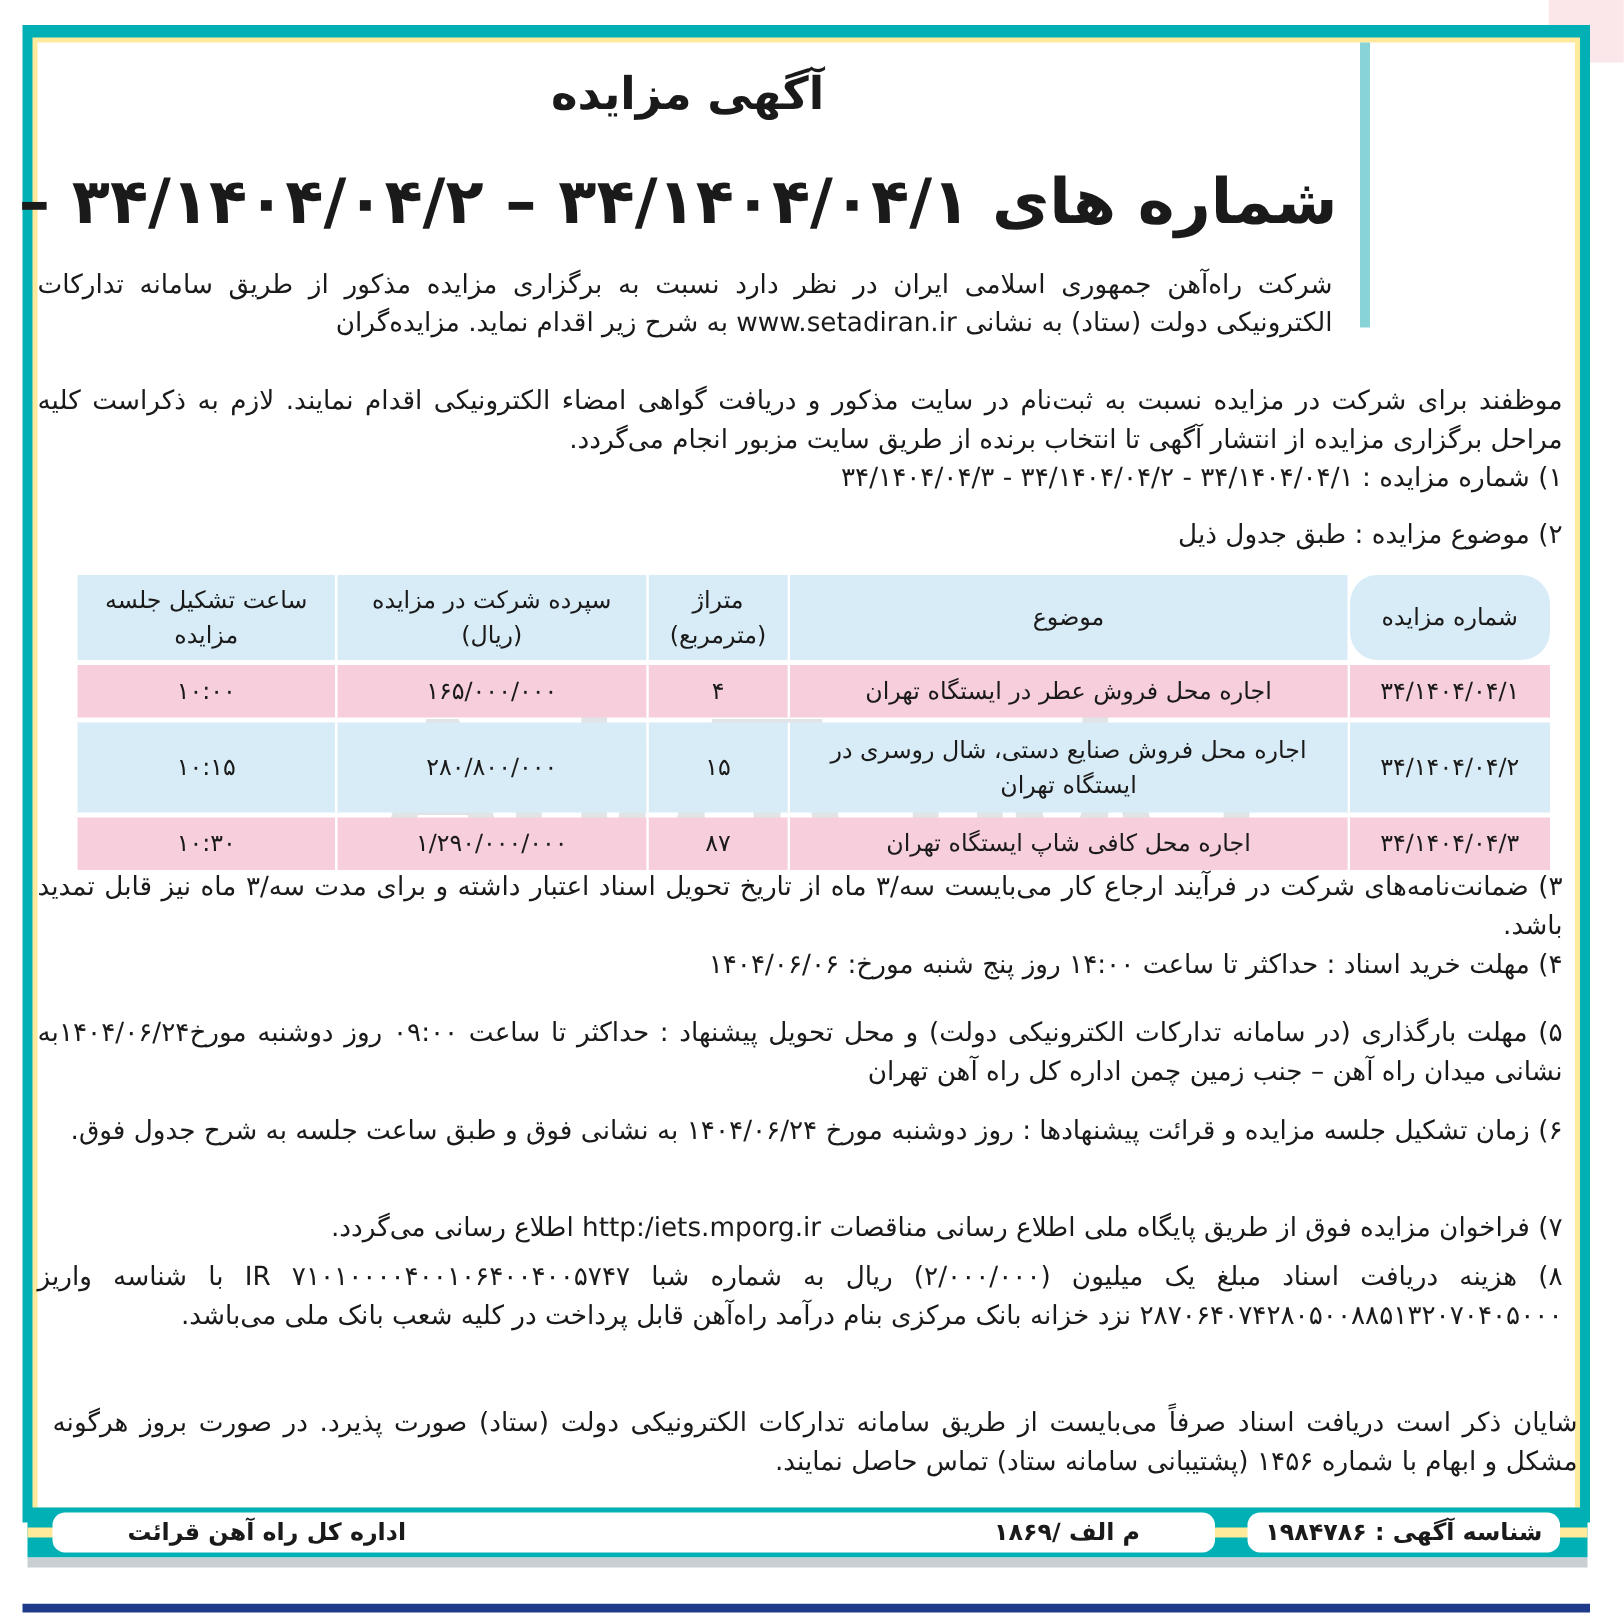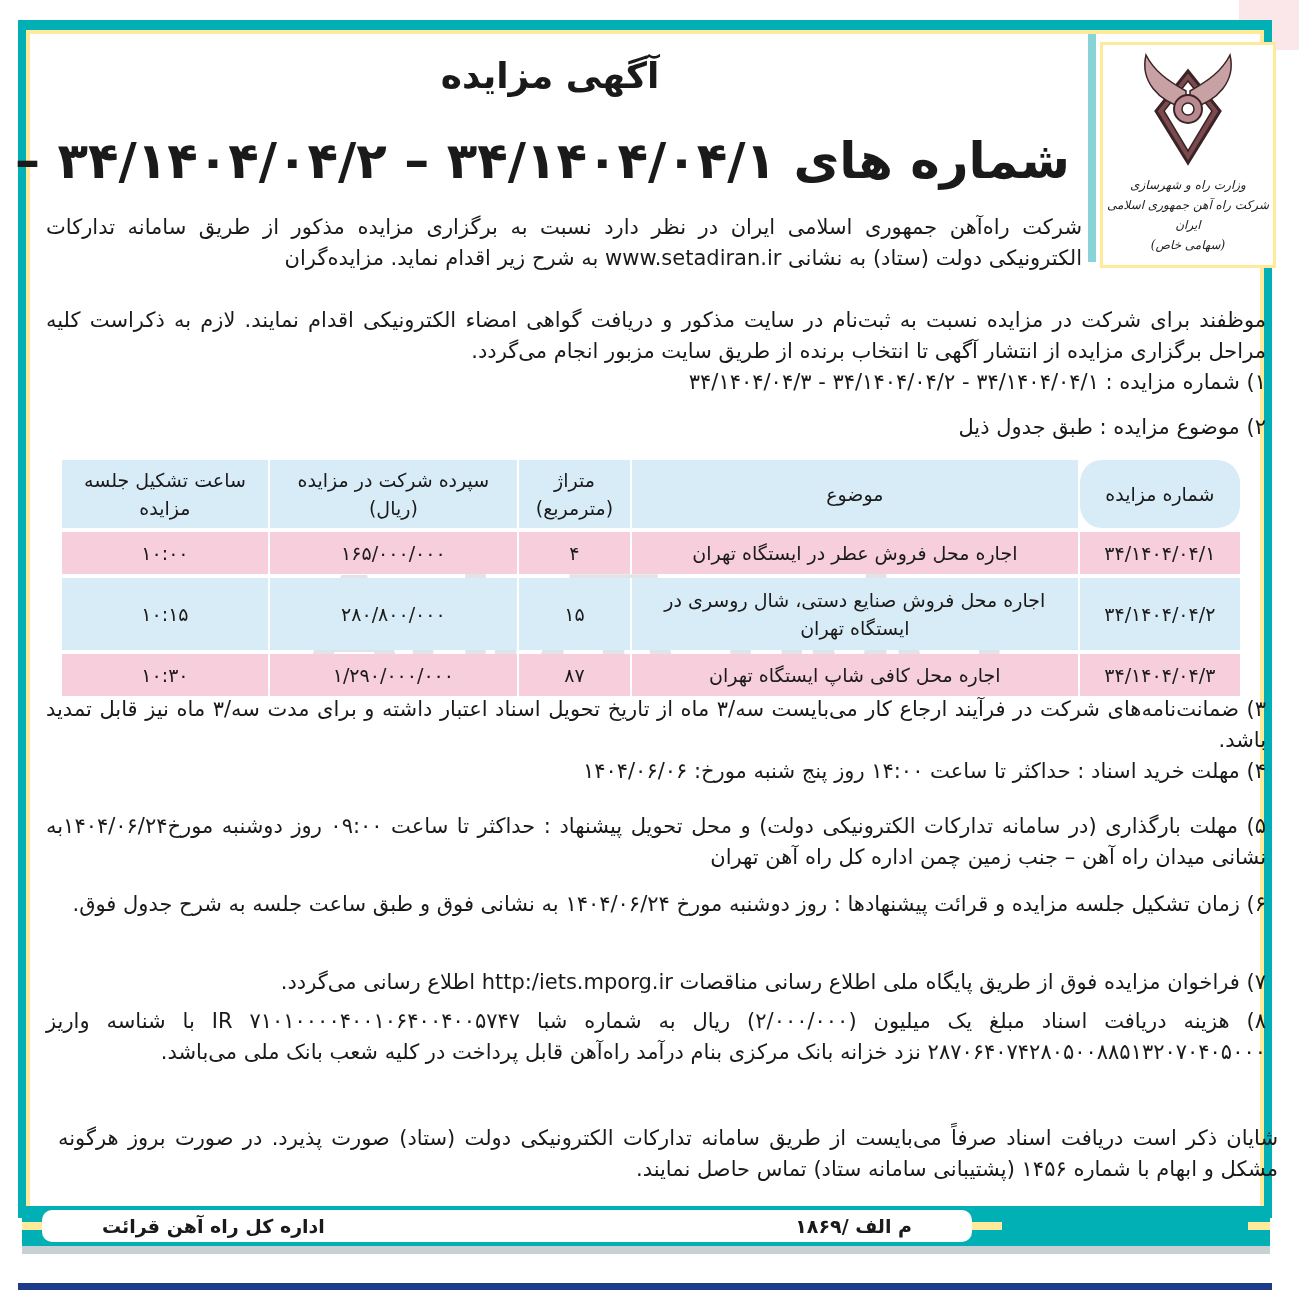--- a/index.html
+++ b/index.html
@@ -36,21 +36,21 @@
     position: absolute; left: 300px; top: 55px; width: 500px; text-align: center;
     font-size: 36px; font-weight: 900; direction: rtl; letter-spacing: -1px;
   }
   .numbers-line {
     position: absolute; left: 20px; top: 132px; width: 1050px; text-align: right;
     font-size: 50px; font-weight: 900; direction: rtl; white-space: nowrap; letter-spacing: -0.5px;
   }
 
   .body-text {
     position: absolute; direction: rtl; text-align: justify; text-align-last: right;
-    font-size: 21px; line-height: 31px; color: #1a1a1a; margin-left: 16px;
+    font-size: 21px; line-height: 31px; color: #1a1a1a;
   }
   .para-intro { left: 30px; top: 212px; width: 1036px; }
   .para-full { left: 30px; width: 1220px; }
 
   table.auction {
     position: absolute; left: 60px; top: 456px; width: 1180px;
     border-collapse: separate; border-spacing: 0 4px; direction: rtl;
     font-size: 19px;
   }
   table.auction th, table.auction td {
@@ -86,33 +86,20 @@
 <body>
 
 <div class="top-strip">
   <div class="corner-wm"></div>
 </div>
 
 <div class="frame">
   <div class="frame-inner">
     <div class="paper">
       <div class="logo-divider"></div>
-      <div class="logo-box">
-        <svg class="logo-emblem" viewBox="0 0 120 120">
-          <polygon points="60,20 92,60 60,112 28,60" fill="#7a4a4f" stroke="#3b2326" stroke-width="3"></polygon>
-          <polygon points="60,30 84,60 60,100 36,60" fill="#fff" stroke="#3b2326" stroke-width="1.5"></polygon>
-          <path d="M58,58 C30,50 12,30 18,4 C26,20 40,30 58,40 Z" fill="#c8a1a5" stroke="#3b2326" stroke-width="1.5"></path>
-          <path d="M62,58 C90,50 108,30 102,4 C94,20 80,30 62,40 Z" fill="#c8a1a5" stroke="#3b2326" stroke-width="1.5"></path>
-          <circle cx="60" cy="58" r="14" fill="#b88a8f" stroke="#3b2326" stroke-width="2"></circle>
-          <circle cx="60" cy="58" r="6" fill="#fff" stroke="#3b2326" stroke-width="1.5"></circle>
-        </svg>
-        <div class="logo-line">وزارت راه و شهرسازی</div>
-        <div class="logo-line">شرکت راه آهن جمهوری اسلامی ایران</div>
-        <div class="logo-line">(سهامی خاص)</div>
-      </div>
     </div>
   </div>
 </div>
 
 <div class="title">آگهی مزایده</div>
 <div class="numbers-line">شماره های ۳۴/۱۴۰۴/۰۴/۱ – ۳۴/۱۴۰۴/۰۴/۲ – ۳۴/۱۴۰۴/۰۴/۳</div>
 
 <div class="body-text para-intro">شرکت راه‌آهن جمهوری اسلامی ایران در نظر دارد نسبت به برگزاری مزایده مذکور از طریق سامانه تدارکات الکترونیکی دولت (ستاد) به نشانی www.setadiran.ir به شرح زیر اقدام نماید. مزایده‌گران</div>
 <div class="body-text para-full" style="top:305px;">موظفند برای شرکت در مزایده نسبت به ثبت‌نام در سایت مذکور و دریافت گواهی امضاء الکترونیکی اقدام نمایند. لازم به ذکراست کلیه مراحل برگزاری مزایده از انتشار آگهی تا انتخاب برنده از طریق سایت مزبور انجام می‌گردد.</div>
 <div class="body-text para-full" style="top:367px;">۱) شماره مزایده : ۳۴/۱۴۰۴/۰۴/۱ - ۳۴/۱۴۰۴/۰۴/۲ - ۳۴/۱۴۰۴/۰۴/۳</div>
@@ -164,15 +151,16 @@
 <div class="body-text para-full" style="top:1123px;padding-left:12px;">شایان ذکر است دریافت اسناد صرفاً می‌بایست از طریق سامانه تدارکات الکترونیکی دولت (ستاد) صورت پذیرد. در صورت بروز هرگونه مشکل و ابهام با شماره ۱۴۵۶ (پشتیبانی سامانه ستاد) تماس حاصل نمایند.</div>
 
 <div class="footer">
   <div class="footer-yellow" style="left:0;width:22px;"></div>
   <div class="footer-yellow" style="left:950px;width:30px;"></div>
   <div class="footer-yellow" style="right:0;width:22px;"></div>
   <div class="footer-seg seg-main">
     <span>م الف /۱۸۶۹</span>
     <span>اداره کل راه آهن قرائت</span>
   </div>
+  <div class="footer-seg seg-right">شناسه آگهی : ۱۹۸۴۷۸۶</div>
 </div>
 <div class="footer-shadow"></div>
 <div class="bottom-bar"></div>
 
 </body></html>

